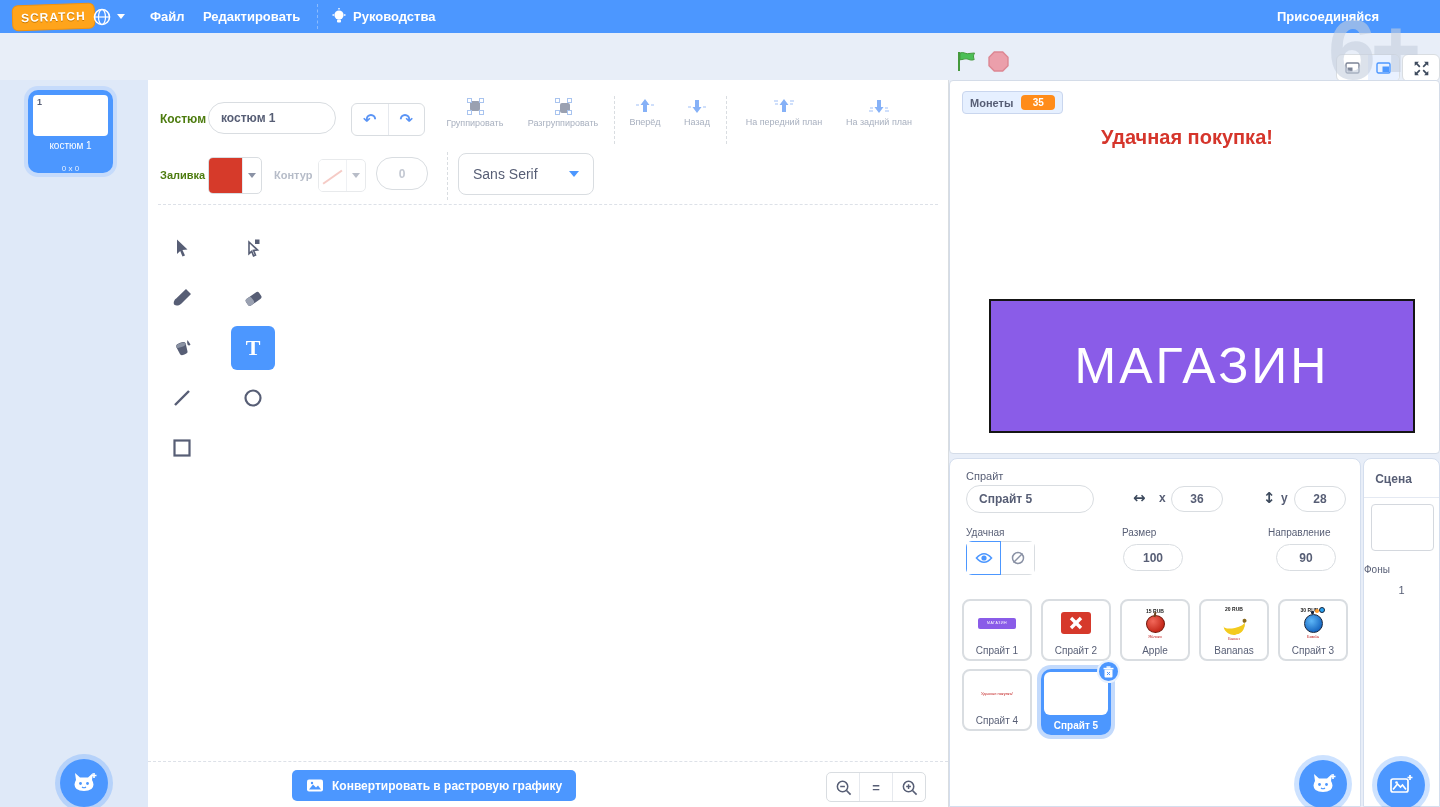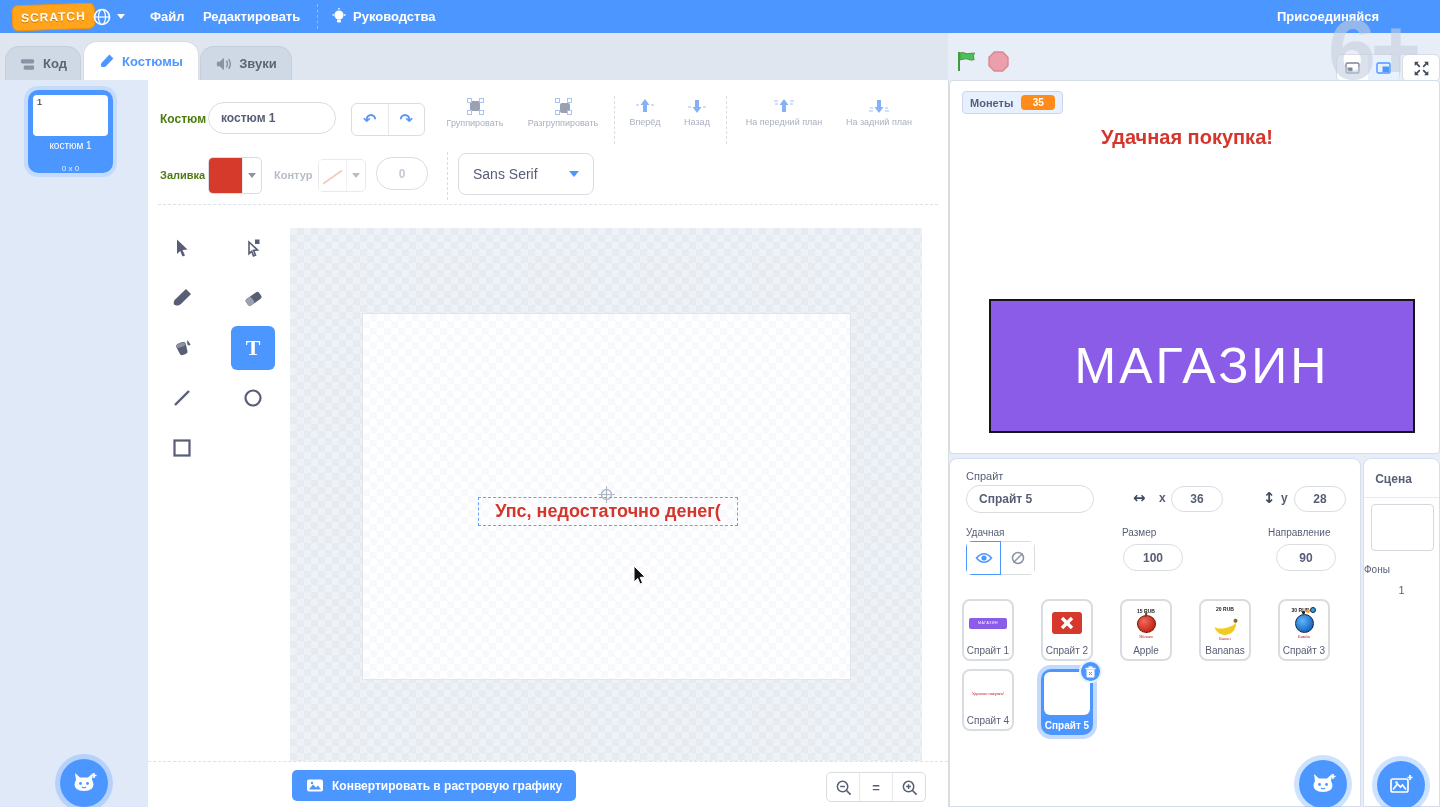--- a/index.html
+++ b/index.html
@@ -117,21 +117,21 @@
   .si-label{position:absolute;font-size:11px;color:#575e75}
   .si-bold{font-weight:bold;color:#575e75}
   .si-pill{position:absolute;border:1px solid #d9dde1;border-radius:14px;background:#fff;font-family:inherit;
            font-size:12px;font-weight:bold;color:#575e75;text-align:center;box-sizing:border-box}
   .xyicon{position:absolute;font-family:"DejaVu Sans",sans-serif;font-size:15px;font-weight:bold;color:#3d4a5d}
   .eyegrp{position:absolute;left:16px;top:82px;display:flex;border-radius:6px;overflow:hidden}
   .eyebtn{width:33px;height:32px;display:flex;align-items:center;justify-content:center;background:#fff;border:1px solid #d9dde1}
   .eyebtn.sel{border-color:#4c97ff;position:relative;z-index:1}
   .eyebtn + .eyebtn{margin-left:-1px}
 
-  .sprite-card{position:absolute;width:52px;height:62px;background:#fff;border:2px solid #d9dde1;border-radius:8px;box-sizing:border-box}
+  .sprite-card{position:absolute;width:70px;height:62px;background:#fff;border:2px solid #d9dde1;border-radius:8px;box-sizing:border-box}
   .sprite-card .thumb{position:absolute;left:0;right:0;top:2px;bottom:16px;display:flex;flex-direction:column;align-items:center;justify-content:center;gap:1px}
   .sprite-card .sname{position:absolute;left:0;right:0;bottom:3px;text-align:center;font-size:10px;color:#575e75}
   .mini-shop{width:38px;height:11px;background:#8a5ce8;border-radius:2px;display:flex;align-items:center;justify-content:center;
              color:#fff;font-size:3.5px;letter-spacing:.5px}
   .mini-x{width:30px;height:22px;background:#d6392b;border-radius:3px;display:flex;align-items:center;justify-content:center}
   .price{font-size:5px;font-weight:bold;color:#222;white-space:nowrap;display:flex;align-items:center;gap:1px}
   .caption{font-size:4px;color:#c11b1b;white-space:nowrap}
   .apple{width:17px;height:16px;border-radius:50%;background:radial-gradient(circle at 35% 32%,#f2685a,#c62a1c 70%);position:relative;border:1px solid #701408}
   .apple::before{content:"";position:absolute;left:7px;top:-4px;width:2px;height:5px;background:#6d4520;transform:rotate(12deg)}
   .banana{width:22px;height:15px;border-bottom:7px solid #f3cb1e;border-radius:0 0 16px 16px;transform:rotate(-12deg);position:relative}
@@ -184,43 +184,20 @@
         <line x1="13" y1="7" x2="14.5" y2="7" stroke="#fff" stroke-width="1.4"></line>
       </svg>
       <span>Руководства</span>
     </div>
     <div class="menu-item" style="left:1277px">Присоединяйся</div>
     <div class="menu-item" style="left:1478px">Войти</div>
   </div>
 
   <div class="watermark">6+</div>
 
-  <div class="tabstrip">
-    <div class="tab code">
-      <svg width="17" height="16" viewBox="0 0 18 16">
-        <rect x="2" y="3" width="14" height="4.5" rx="1.5" fill="#8a92a5"></rect>
-        <rect x="5" y="9.5" width="11" height="4.5" rx="1.5" fill="#8a92a5"></rect>
-      </svg>
-      <span>Код</span>
-    </div>
-    <div class="tab costumes">
-      <svg width="16" height="16" viewBox="0 0 20 20">
-        <path d="M13 2 L18 7 L9.5 15.5 C8 17.5 4.5 18 3 16.8 C1.8 15.7 2.5 12.5 4.5 11 Z" fill="#4c97ff"></path>
-      </svg>
-      <span>Костюмы</span>
-    </div>
-    <div class="tab sounds">
-      <svg width="17" height="16" viewBox="0 0 18 16">
-        <path d="M2 5.5 H5 L9.5 1.5 V14.5 L5 10.5 H2 Z" fill="#8a92a5"></path>
-        <path d="M12 4.5 Q14.5 8 12 11.5" stroke="#8a92a5" stroke-width="1.6" fill="none"></path>
-        <path d="M14.5 2.8 Q18 8 14.5 13.2" stroke="#8a92a5" stroke-width="1.6" fill="none"></path>
-      </svg>
-      <span>Звуки</span>
-    </div>
-  </div>
 
   <div class="flagstop">
     <svg width="21" height="22" viewBox="0 0 21 22">
       <line x1="3" y1="2" x2="3" y2="21" stroke="#45993d" stroke-width="2"></line>
       <path d="M4 3 C8 1.2 10 5 14 3.4 L18.5 3 C16.5 6 18 8.5 18.2 9.5 C14 11.5 11.5 7.5 7.5 9.3 L4 9.8 Z" fill="#4cbf56" stroke="#45993d" stroke-width="1"></path>
     </svg>
     <svg width="21" height="21" viewBox="0 0 20 20">
       <polygon points="6,1 14,1 19,6 19,14 14,19 6,19 1,14 1,6" fill="#eb9fab" stroke="#dd8793" stroke-width="1.4"></polygon>
     </svg>
   </div>
@@ -415,36 +392,20 @@
           <circle cx="10" cy="10" r="7.5" fill="none" stroke="#575e75" stroke-width="2.2"></circle>
         </svg>
       </div>
       <div class="tool">
         <svg width="20" height="20" viewBox="0 0 20 20">
           <rect x="2.5" y="2.5" width="15" height="15" fill="none" stroke="#575e75" stroke-width="2.2"></rect>
         </svg>
       </div>
     </div>
 
-    <div class="canvas">
-      <div class="artboard"></div>
-      <div class="gizmo">
-        <svg width="17" height="17" viewBox="0 0 17 17">
-          <circle cx="8.5" cy="8.5" r="5" fill="rgba(255,255,255,.5)" stroke="#99a3b6" stroke-width="1.4"></circle>
-          <line x1="8.5" y1="0" x2="8.5" y2="17" stroke="#99a3b6" stroke-width="1.2"></line>
-          <line x1="0" y1="8.5" x2="17" y2="8.5" stroke="#99a3b6" stroke-width="1.2"></line>
-        </svg>
-      </div>
-      <div class="selection">Упс, недостаточно денег(</div>
-      <div class="mousecur">
-        <svg width="14" height="20" viewBox="0 0 14 20">
-          <path d="M1 1 L12 12 L7.2 12.4 L9.6 18 L7 19.1 L4.8 13.5 L1 17 Z" fill="#111" stroke="#fff" stroke-width="1"></path>
-        </svg>
-      </div>
-    </div>
 
     <div class="paint-bottom">
       <div class="convert-btn">
         <svg width="18" height="15" viewBox="0 0 18 15">
           <rect x="1" y="1.5" width="16" height="12" rx="2" fill="#fff"></rect>
           <path d="M3 11.5 L7 6.5 L10 9.5 L12 7.5 L15 11.5 Z" fill="#4c97ff"></path>
           <circle cx="6" cy="5" r="1.2" fill="#4c97ff"></circle>
         </svg>
         <span>Конвертировать в растровую графику</span>
       </div>

